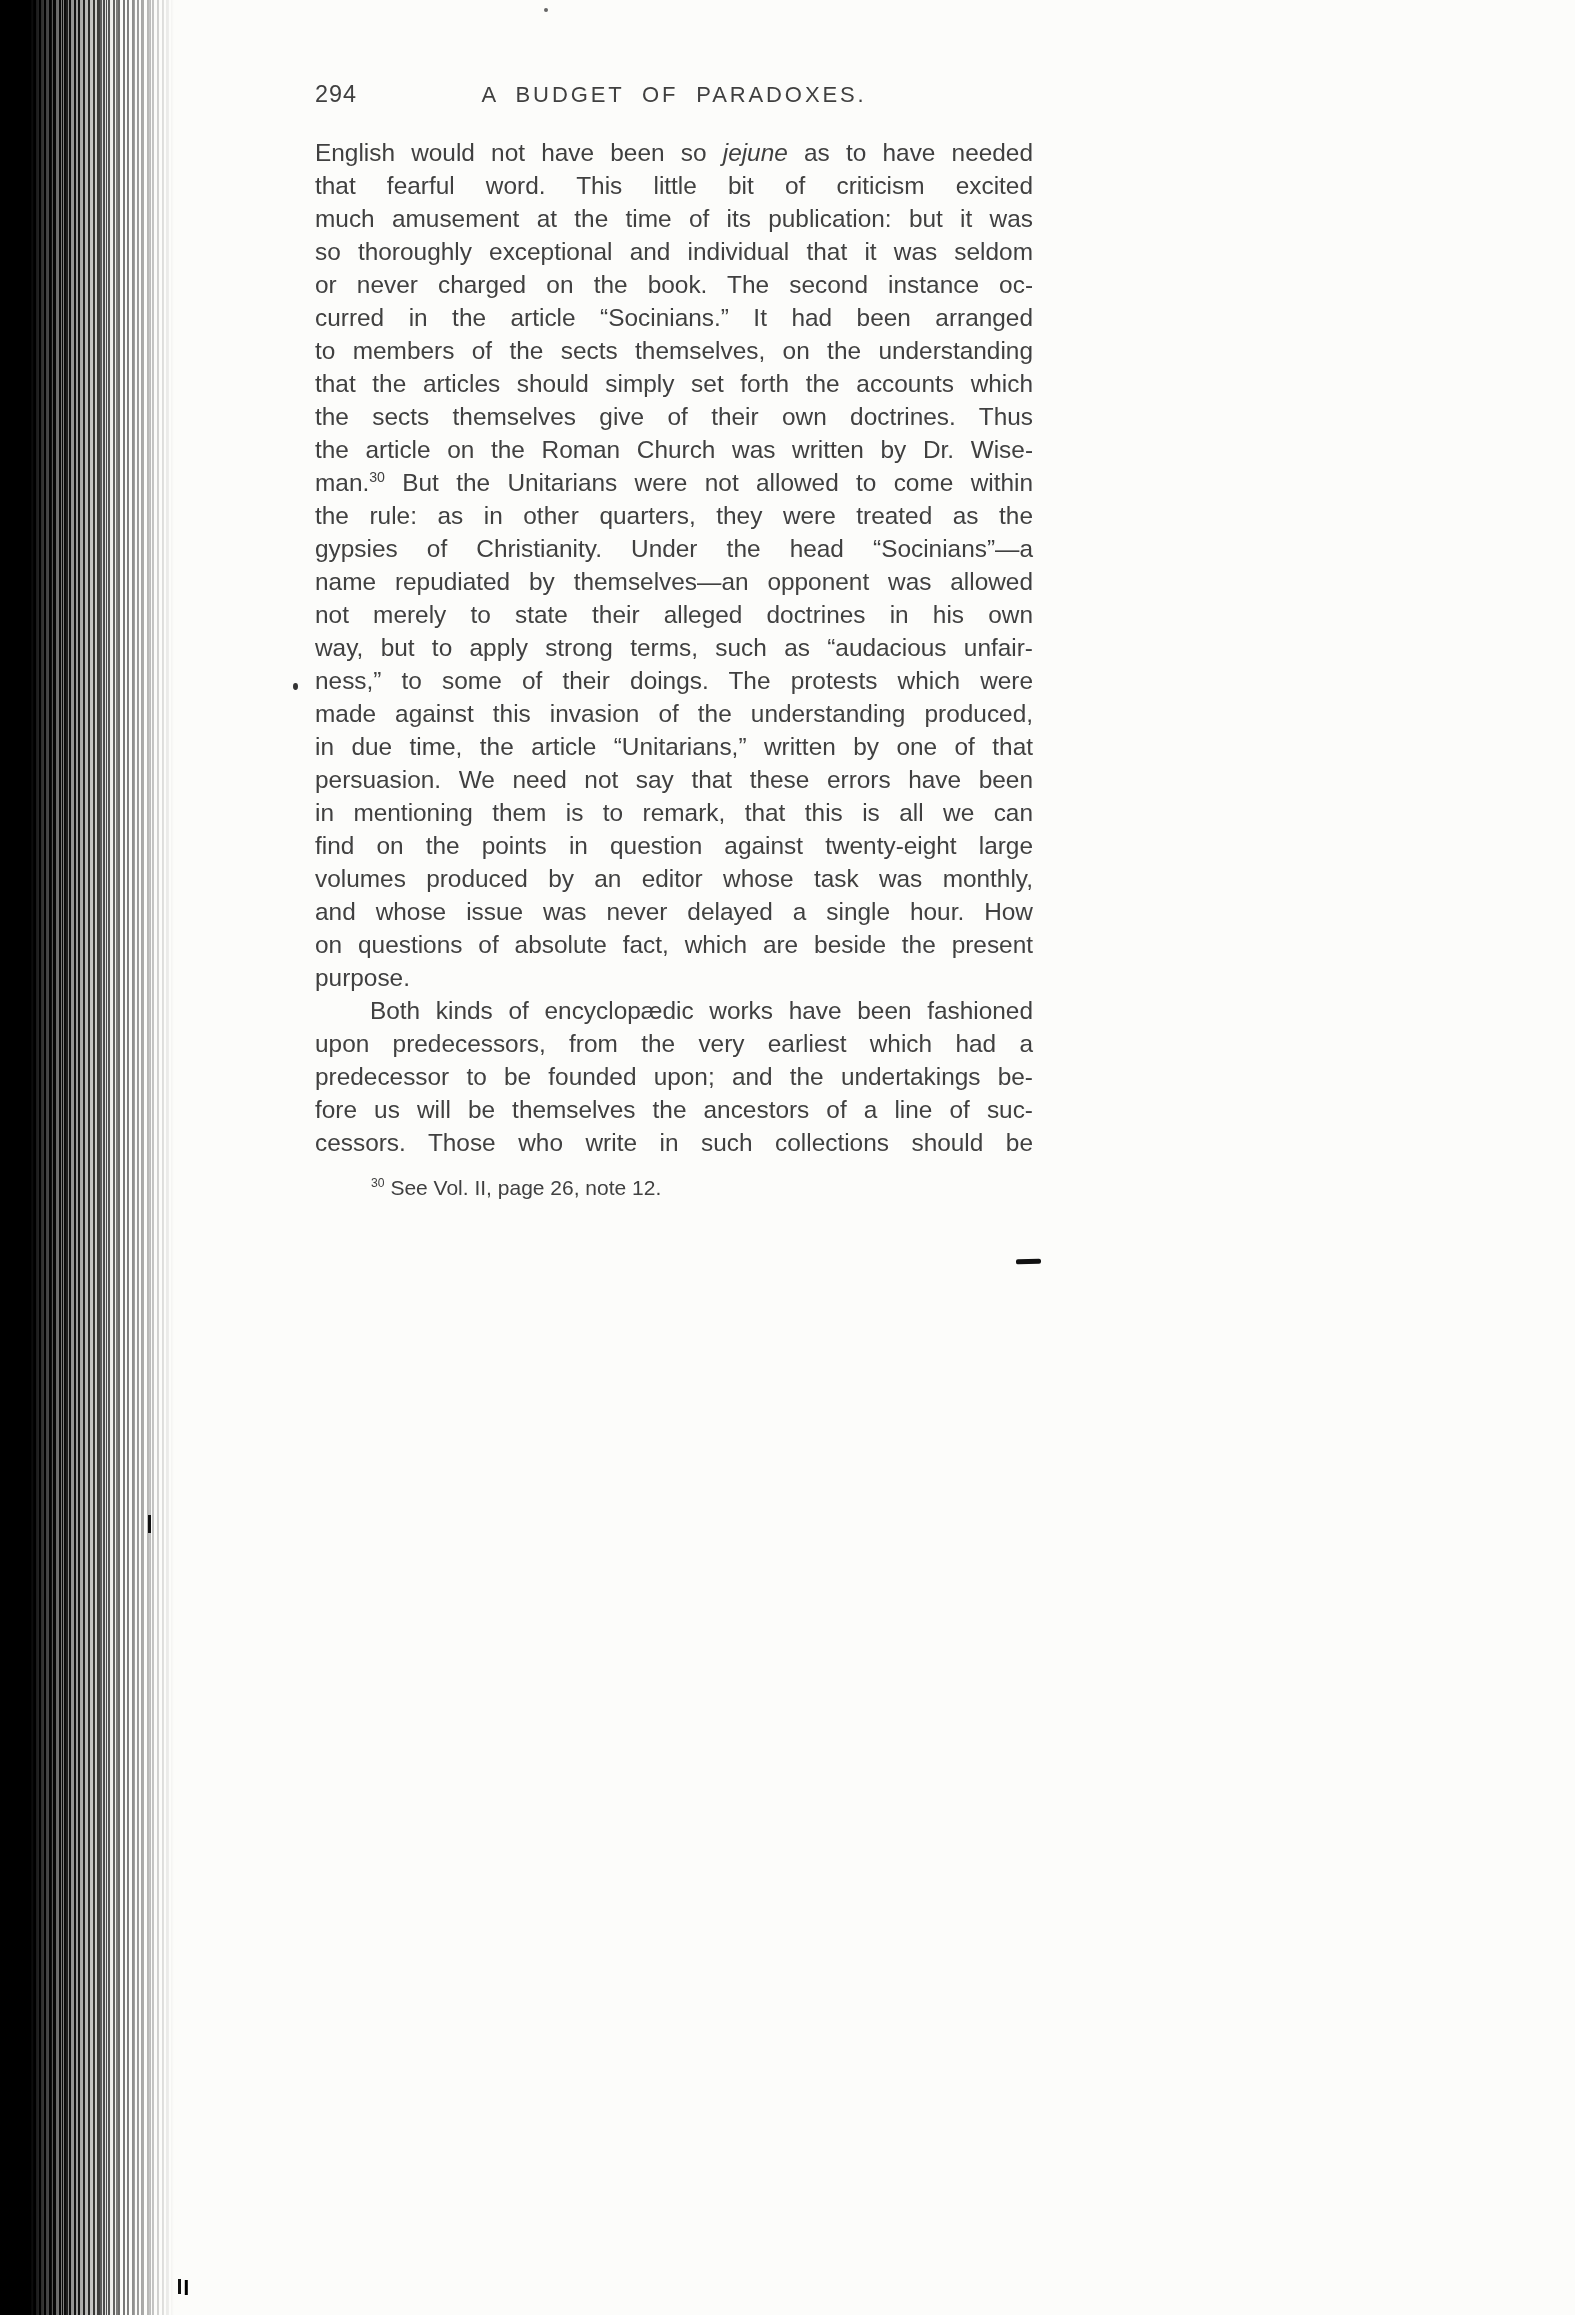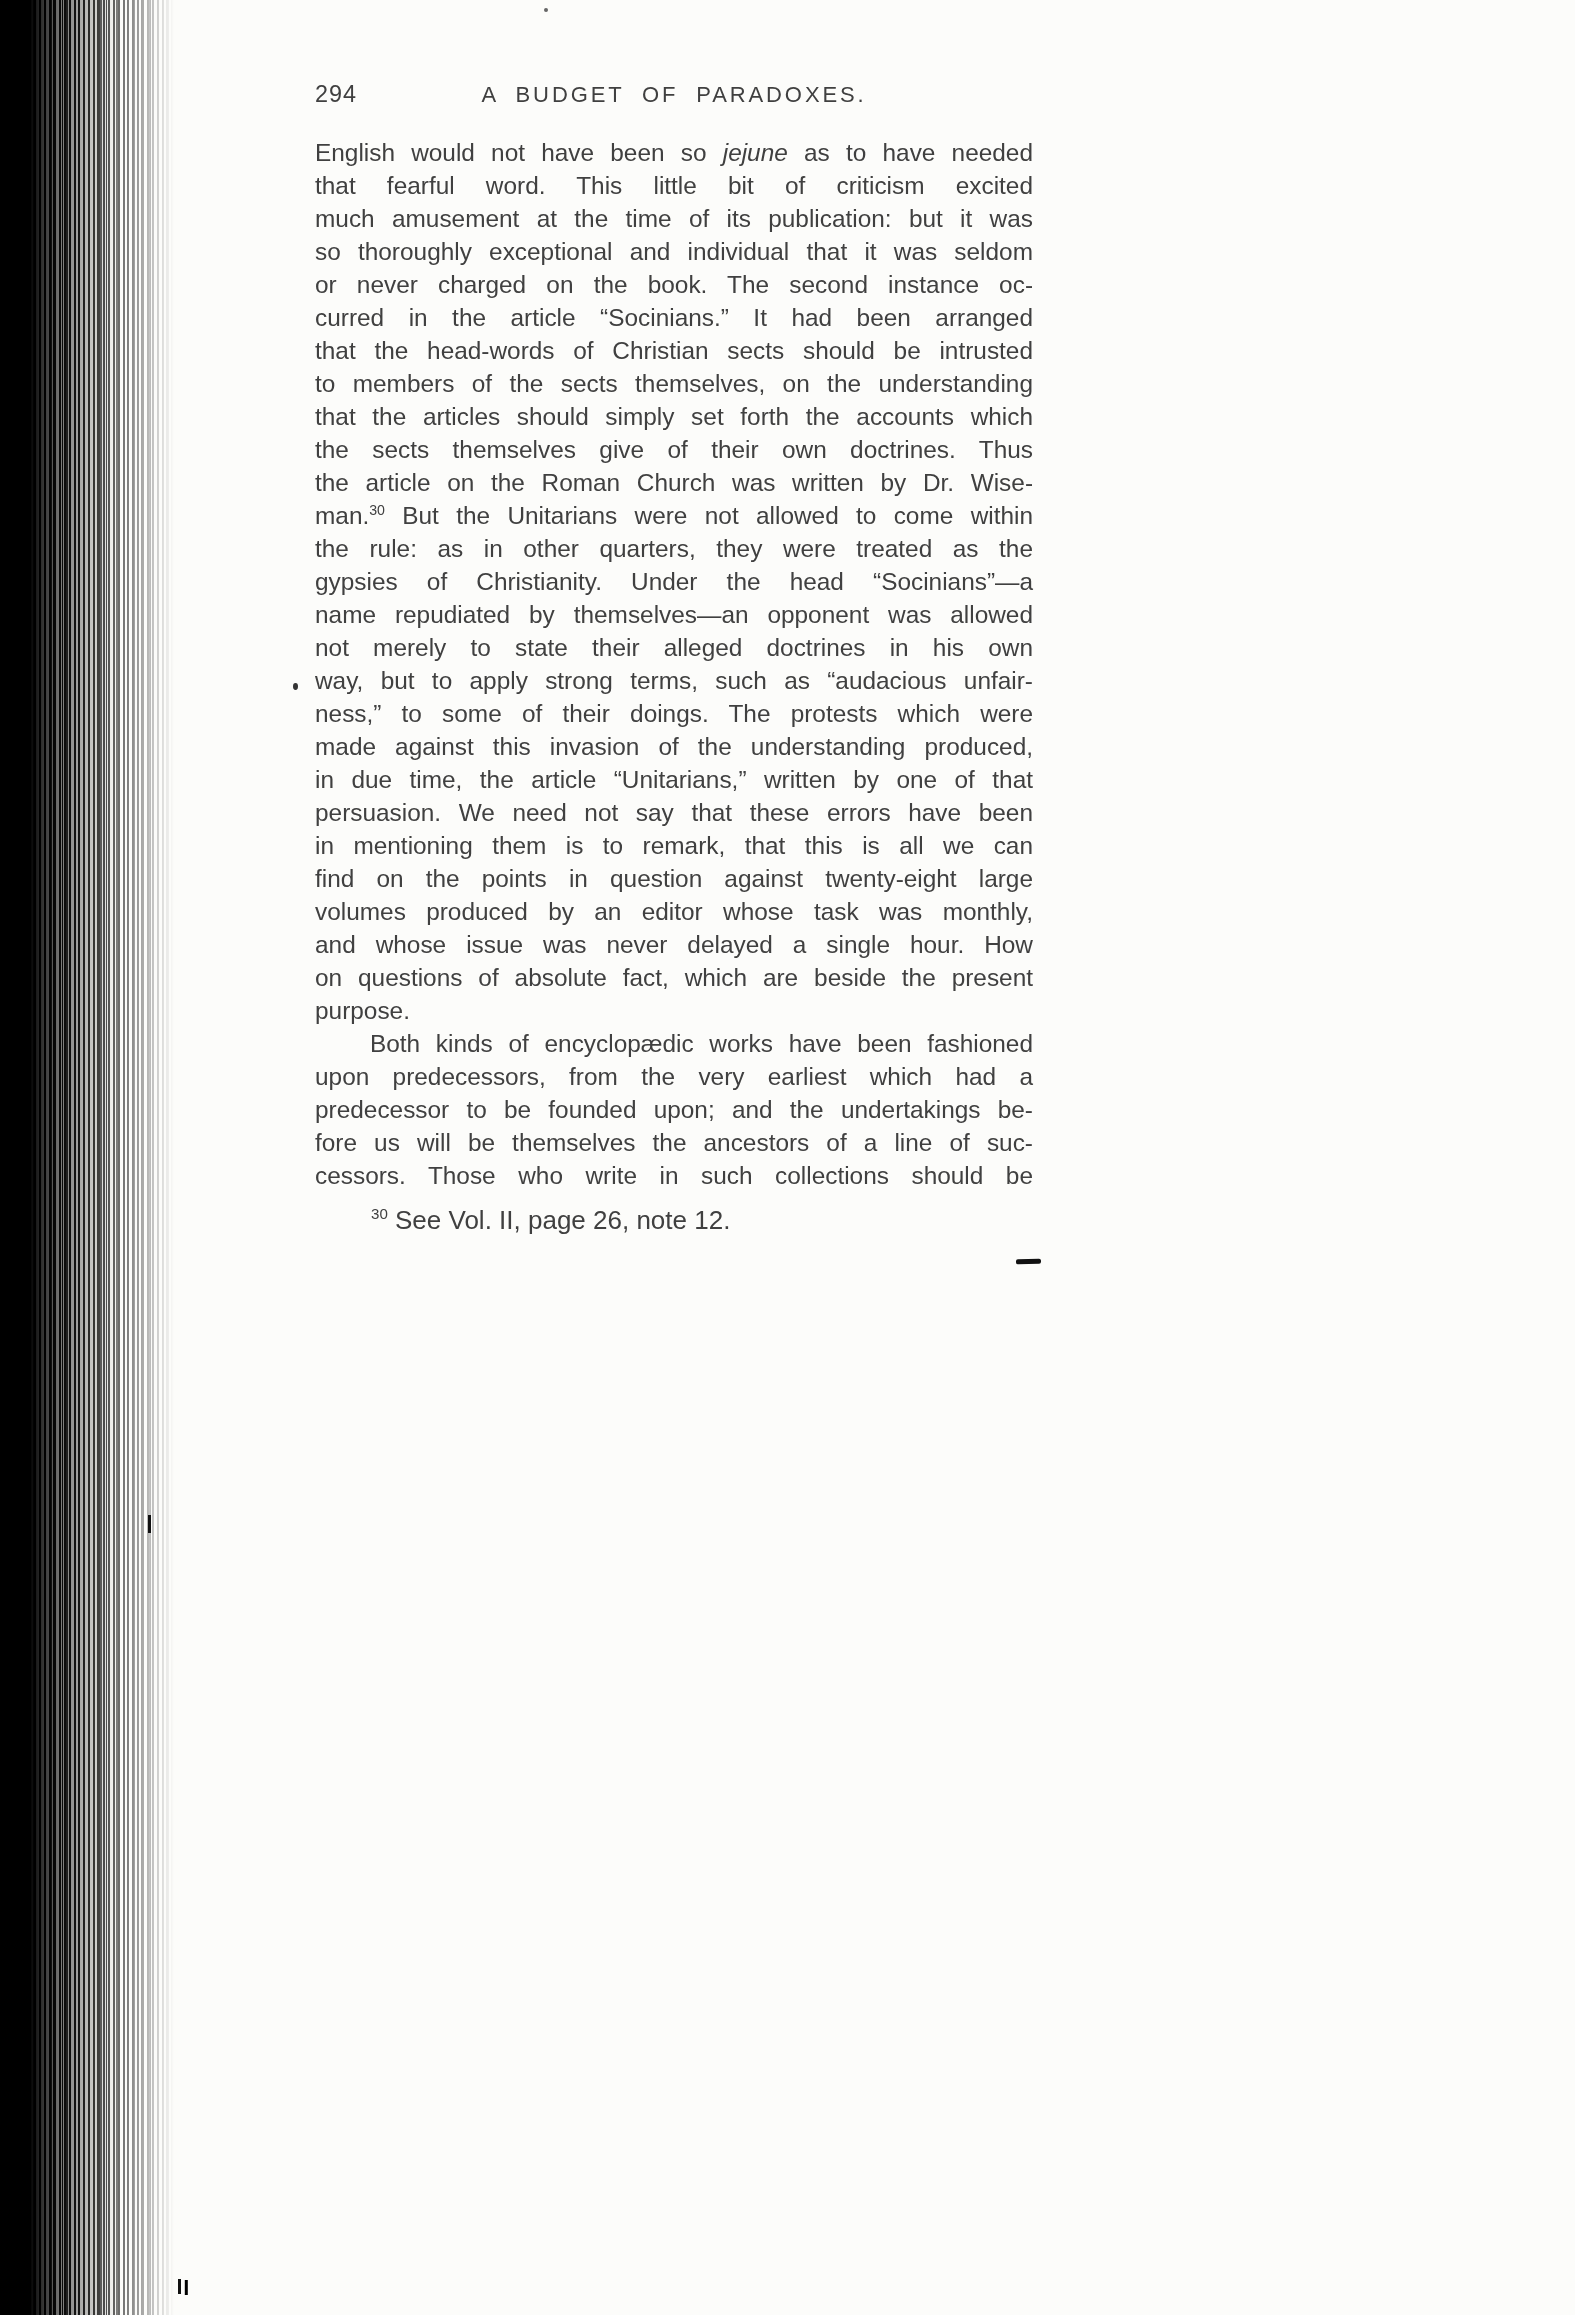--- a/index.html
+++ b/index.html
@@ -57,21 +57,21 @@
   }
   .line.flush {
     text-align: left;
     text-align-last: left;
   }
   .line.indent { text-indent: 55px; }
   sup { font-size: 0.58em; line-height: 0; vertical-align: super; }
   .footnote {
     margin-top: 13.7px;
     margin-left: 56px;
-    font-size: 26px;
+    font-size: 21px;
     line-height: 29px;
   }
   .artifact { position: absolute; background: #111; }
   .a-dash { left: 1016px; top: 1259px; width: 25px; height: 4.9px; border-radius: 2px; transform: rotate(-2deg); }
   .a-dot  { left: 293px; top: 683px; width: 4.9px; height: 6.8px; border-radius: 50%; opacity: 0.85; }
   .a-tick { left: 148px; top: 1515px; width: 2.9px; height: 17.6px; }
   .a-foot { left: 178px; top: 2279px; width: 2.9px; height: 14.6px; box-shadow: 6.8px 1px 0 0 #000; }
   .a-speck { left: 544px; top: 7.8px; width: 3.9px; height: 3.9px; border-radius: 50%; background: #666; }
 </style>
 </head>
@@ -94,21 +94,20 @@
       <span class="running">A BUDGET OF PARADOXES.</span>
     </div>
 
     <div class="body">
         <div class="line"><span>English would not have been so </span><i>jejune</i><span> as to have needed</span></div>
         <div class="line"><span>that fearful word. This little bit of criticism excited</span></div>
         <div class="line"><span>much amusement at the time of its publication: but it was</span></div>
         <div class="line"><span>so thoroughly exceptional and individual that it was seldom</span></div>
         <div class="line"><span>or never charged on the book. The second instance oc-</span></div>
         <div class="line"><span>curred in the article “Socinians.” It had been arranged</span></div>
-        <div class="line"><span>that the head-words of Christian sects should be intrusted</span></div>
         <div class="line"><span>to members of the sects themselves, on the understanding</span></div>
         <div class="line"><span>that the articles should simply set forth the accounts which</span></div>
         <div class="line"><span>the sects themselves give of their own doctrines. Thus</span></div>
         <div class="line"><span>the article on the Roman Church was written by Dr. Wise-</span></div>
         <div class="line"><span>man.</span><sup>30</sup><span> But the Unitarians were not allowed to come within</span></div>
         <div class="line"><span>the rule: as in other quarters, they were treated as the</span></div>
         <div class="line"><span>gypsies of Christianity. Under the head “Socinians”—a</span></div>
         <div class="line"><span>name repudiated by themselves—an opponent was allowed</span></div>
         <div class="line"><span>not merely to state their alleged doctrines in his own</span></div>
         <div class="line"><span>way, but to apply strong terms, such as “audacious unfair-</span></div>

